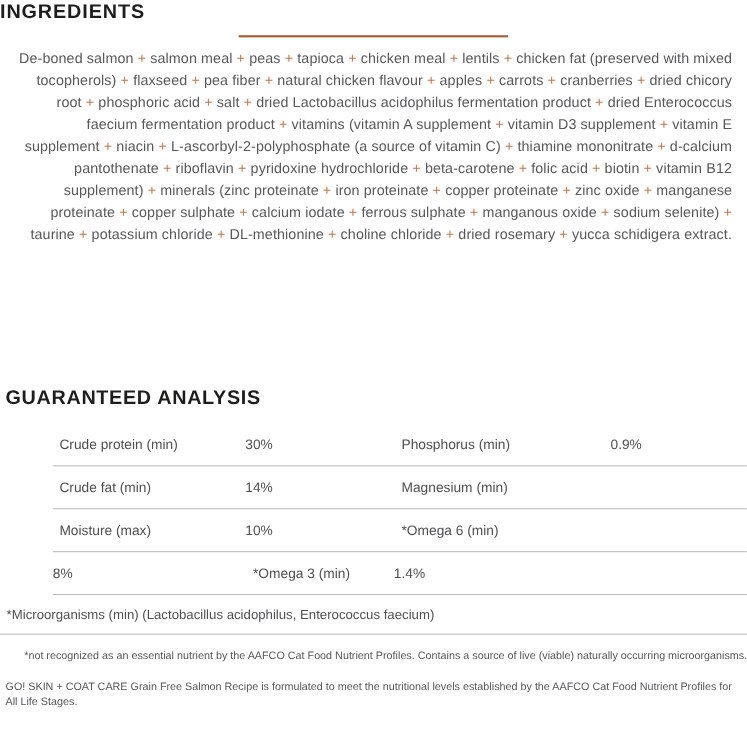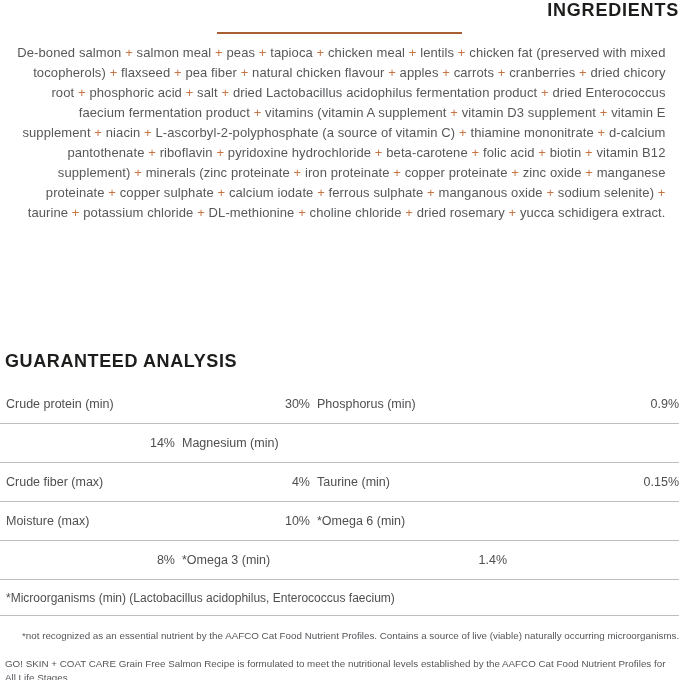--- a/index.html
+++ b/index.html
@@ -17,21 +17,21 @@
     position: relative;
     width: 679px;
     height: 680px;
     overflow: hidden;
     background: #ffffff;
   }
   .title {
     margin: 0;
     padding-top: 1px;
     line-height: 19px;
-    text-align: right;
+    text-align: left;
     font-size: 18px;
     font-weight: bold;
     letter-spacing: 0.8px;
     color: var(--heading-text, #1d1d1b);
   }
   .accent-rule {
     width: 245px;
     height: 2px;
     margin: 12px auto 0;
     background: var(--accent-line, #a86033);
@@ -61,24 +61,25 @@
     margin-top: 14px;
   }
   .analysis-row {
     display: grid;
     grid-template-columns: 175px 135px 197px 172px;
     align-items: center;
     height: 38px;
     border-bottom: 1px solid var(--divider, #bdbdbd);
     font-size: 12.5px;
     color: #4e4f51;
+    margin-left: 48px;
   }
   .cell-label { padding-left: 6px; }
   .cell-label2 { padding-left: 7px; }
-  .cell-value { text-align: right; }
+  .cell-value { text-align: left; }
   .micro-row {
     display: grid;
     grid-template-columns: 507px 172px;
     align-items: center;
     height: 35px;
     border-bottom: 1px solid var(--divider, #bdbdbd);
     font-size: 12px;
     color: #4e4f51;
   }
   .footnote {
@@ -111,28 +112,23 @@
   <h2 class="analysis-title">GUARANTEED ANALYSIS</h2>
 
   <div class="analysis-table" id="analysis-table">
       <div class="analysis-row">
         <span class="cell-label">Crude protein (min)</span>
         <span class="cell-value">30%</span>
         <span class="cell-label2">Phosphorus (min)</span>
         <span class="cell-value">0.9%</span>
       </div>
       <div class="analysis-row">
+        <span class="cell-label">Crude fat (min)</span>
         <span class="cell-value">14%</span>
         <span class="cell-label2">Magnesium (min)</span>
-      </div>
-      <div class="analysis-row">
-        <span class="cell-label">Crude fiber (max)</span>
-        <span class="cell-value">4%</span>
-        <span class="cell-label2">Taurine (min)</span>
-        <span class="cell-value">0.15%</span>
       </div>
       <div class="analysis-row">
         <span class="cell-label">Moisture (max)</span>
         <span class="cell-value">10%</span>
         <span class="cell-label2">*Omega 6 (min)</span>
       </div>
       <div class="analysis-row">
         <span class="cell-value">8%</span>
         <span class="cell-label2">*Omega 3 (min)</span>
         <span class="cell-value">1.4%</span>

